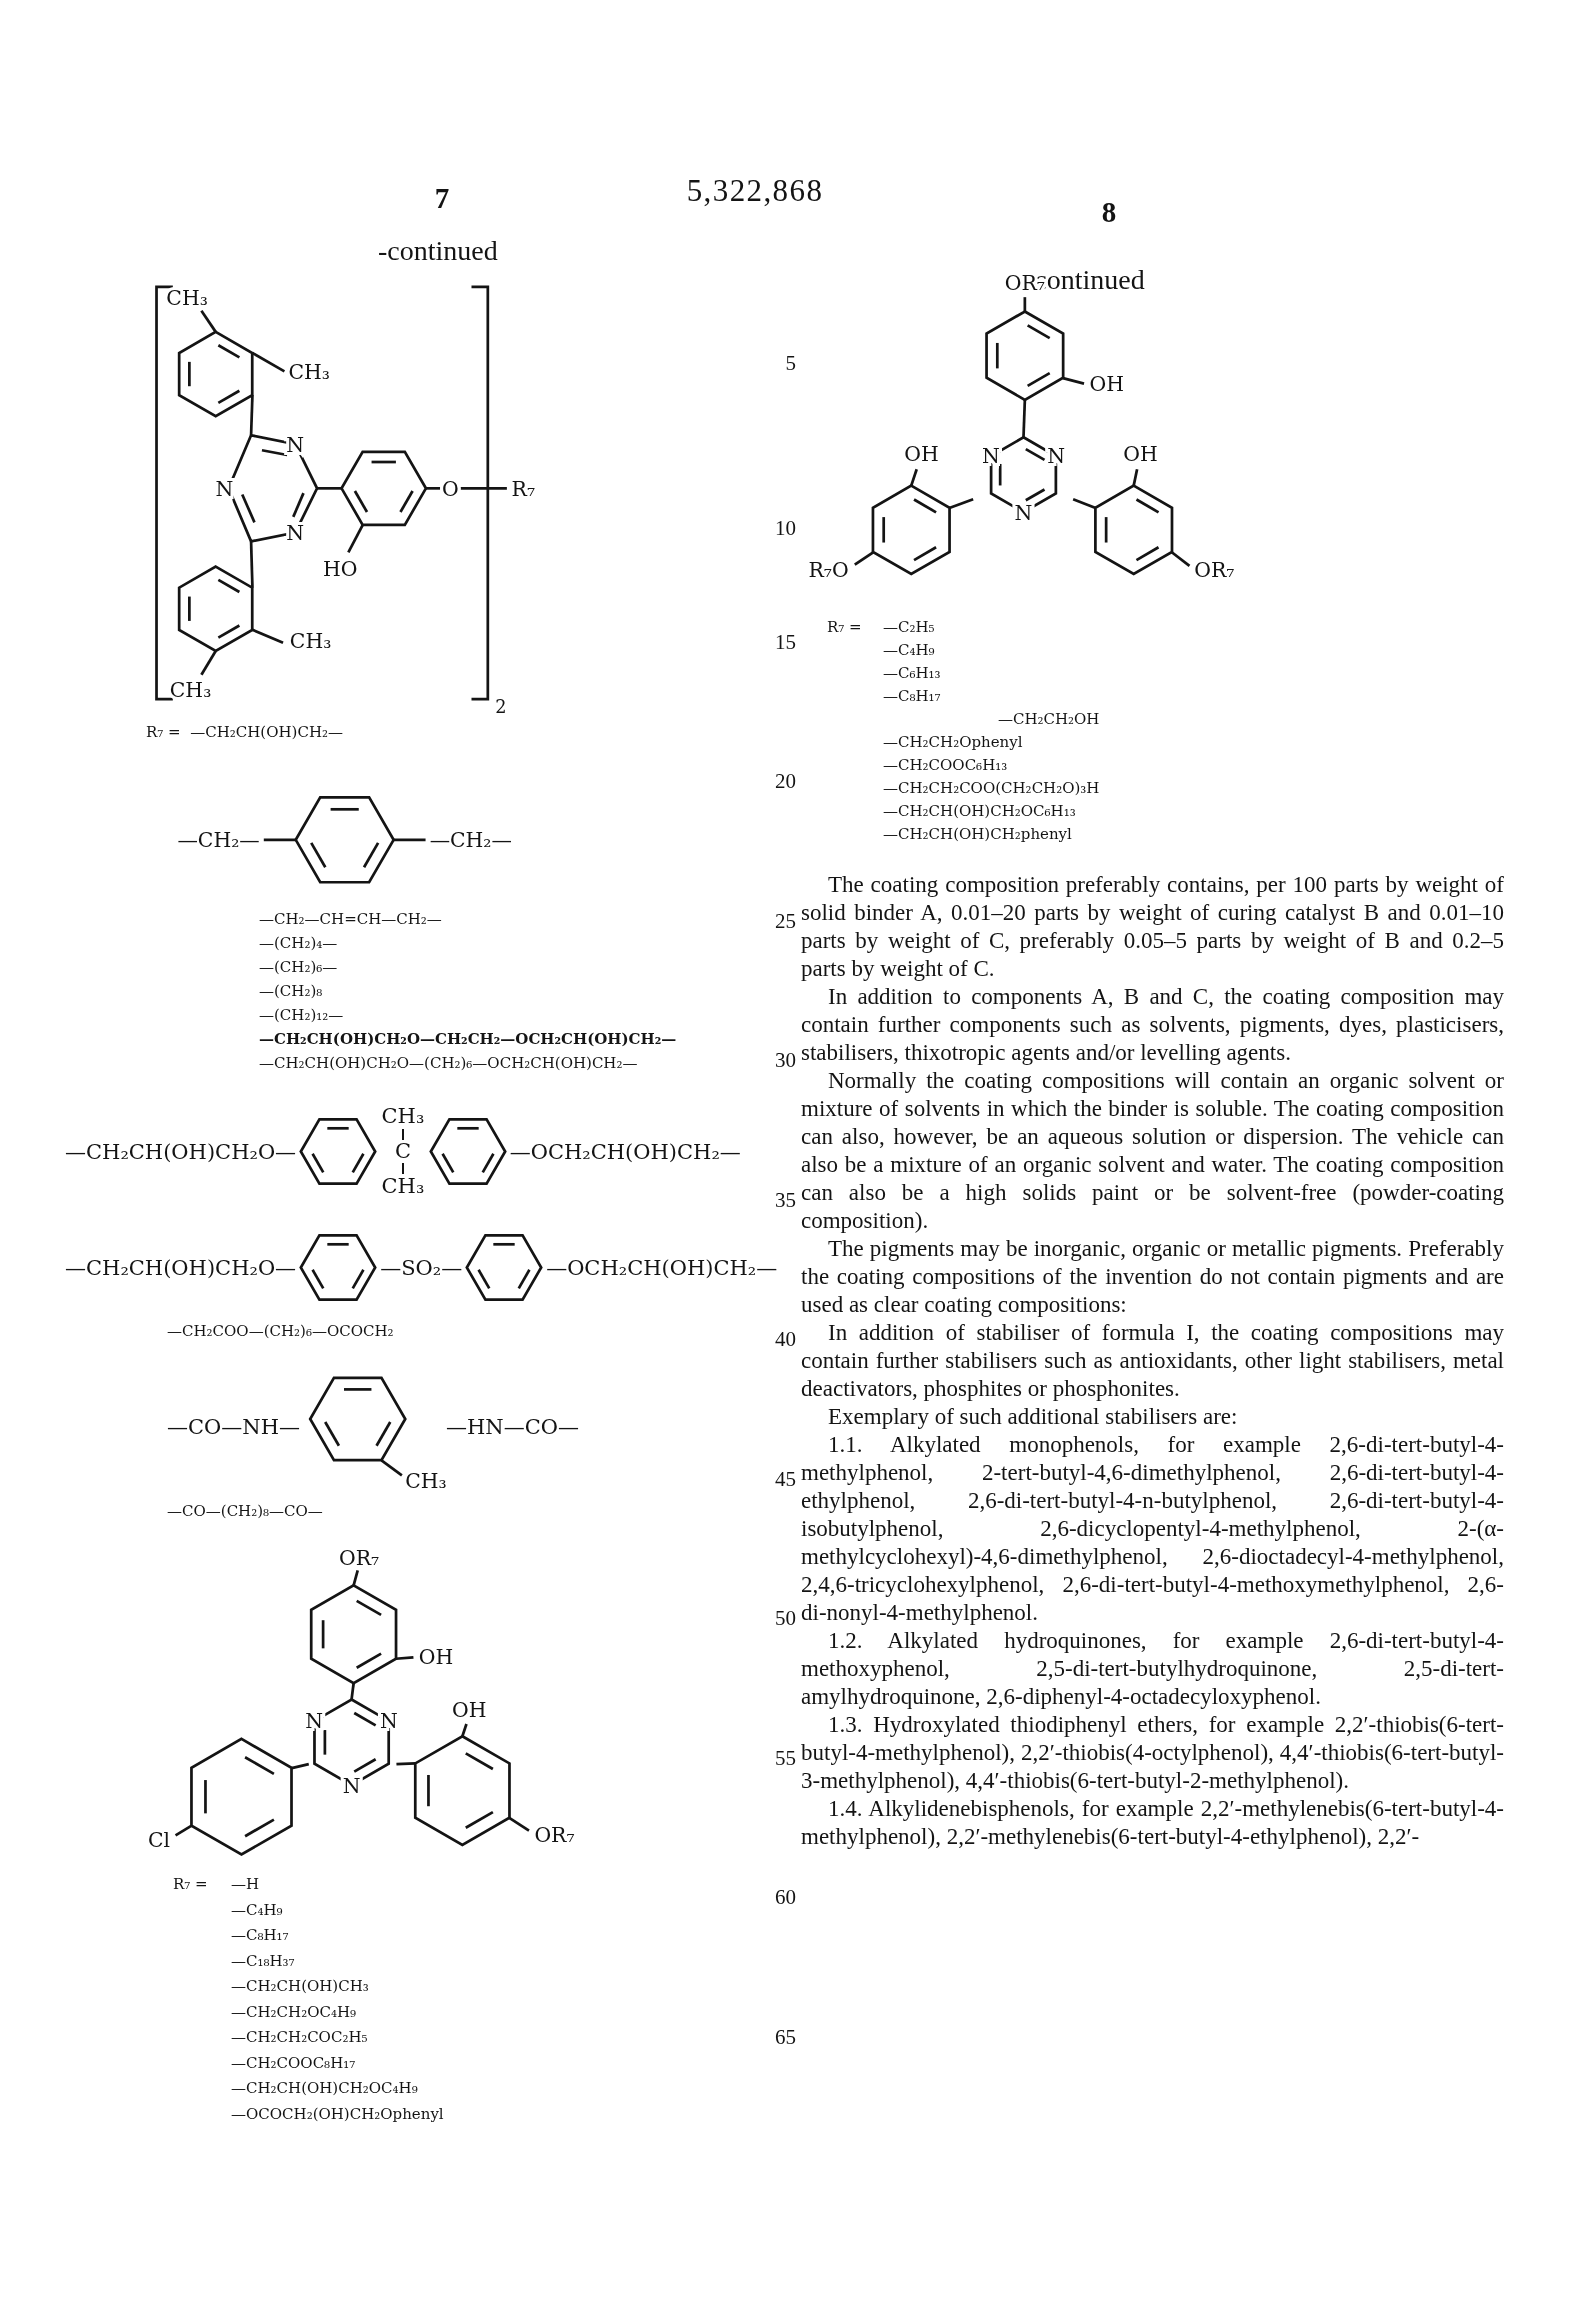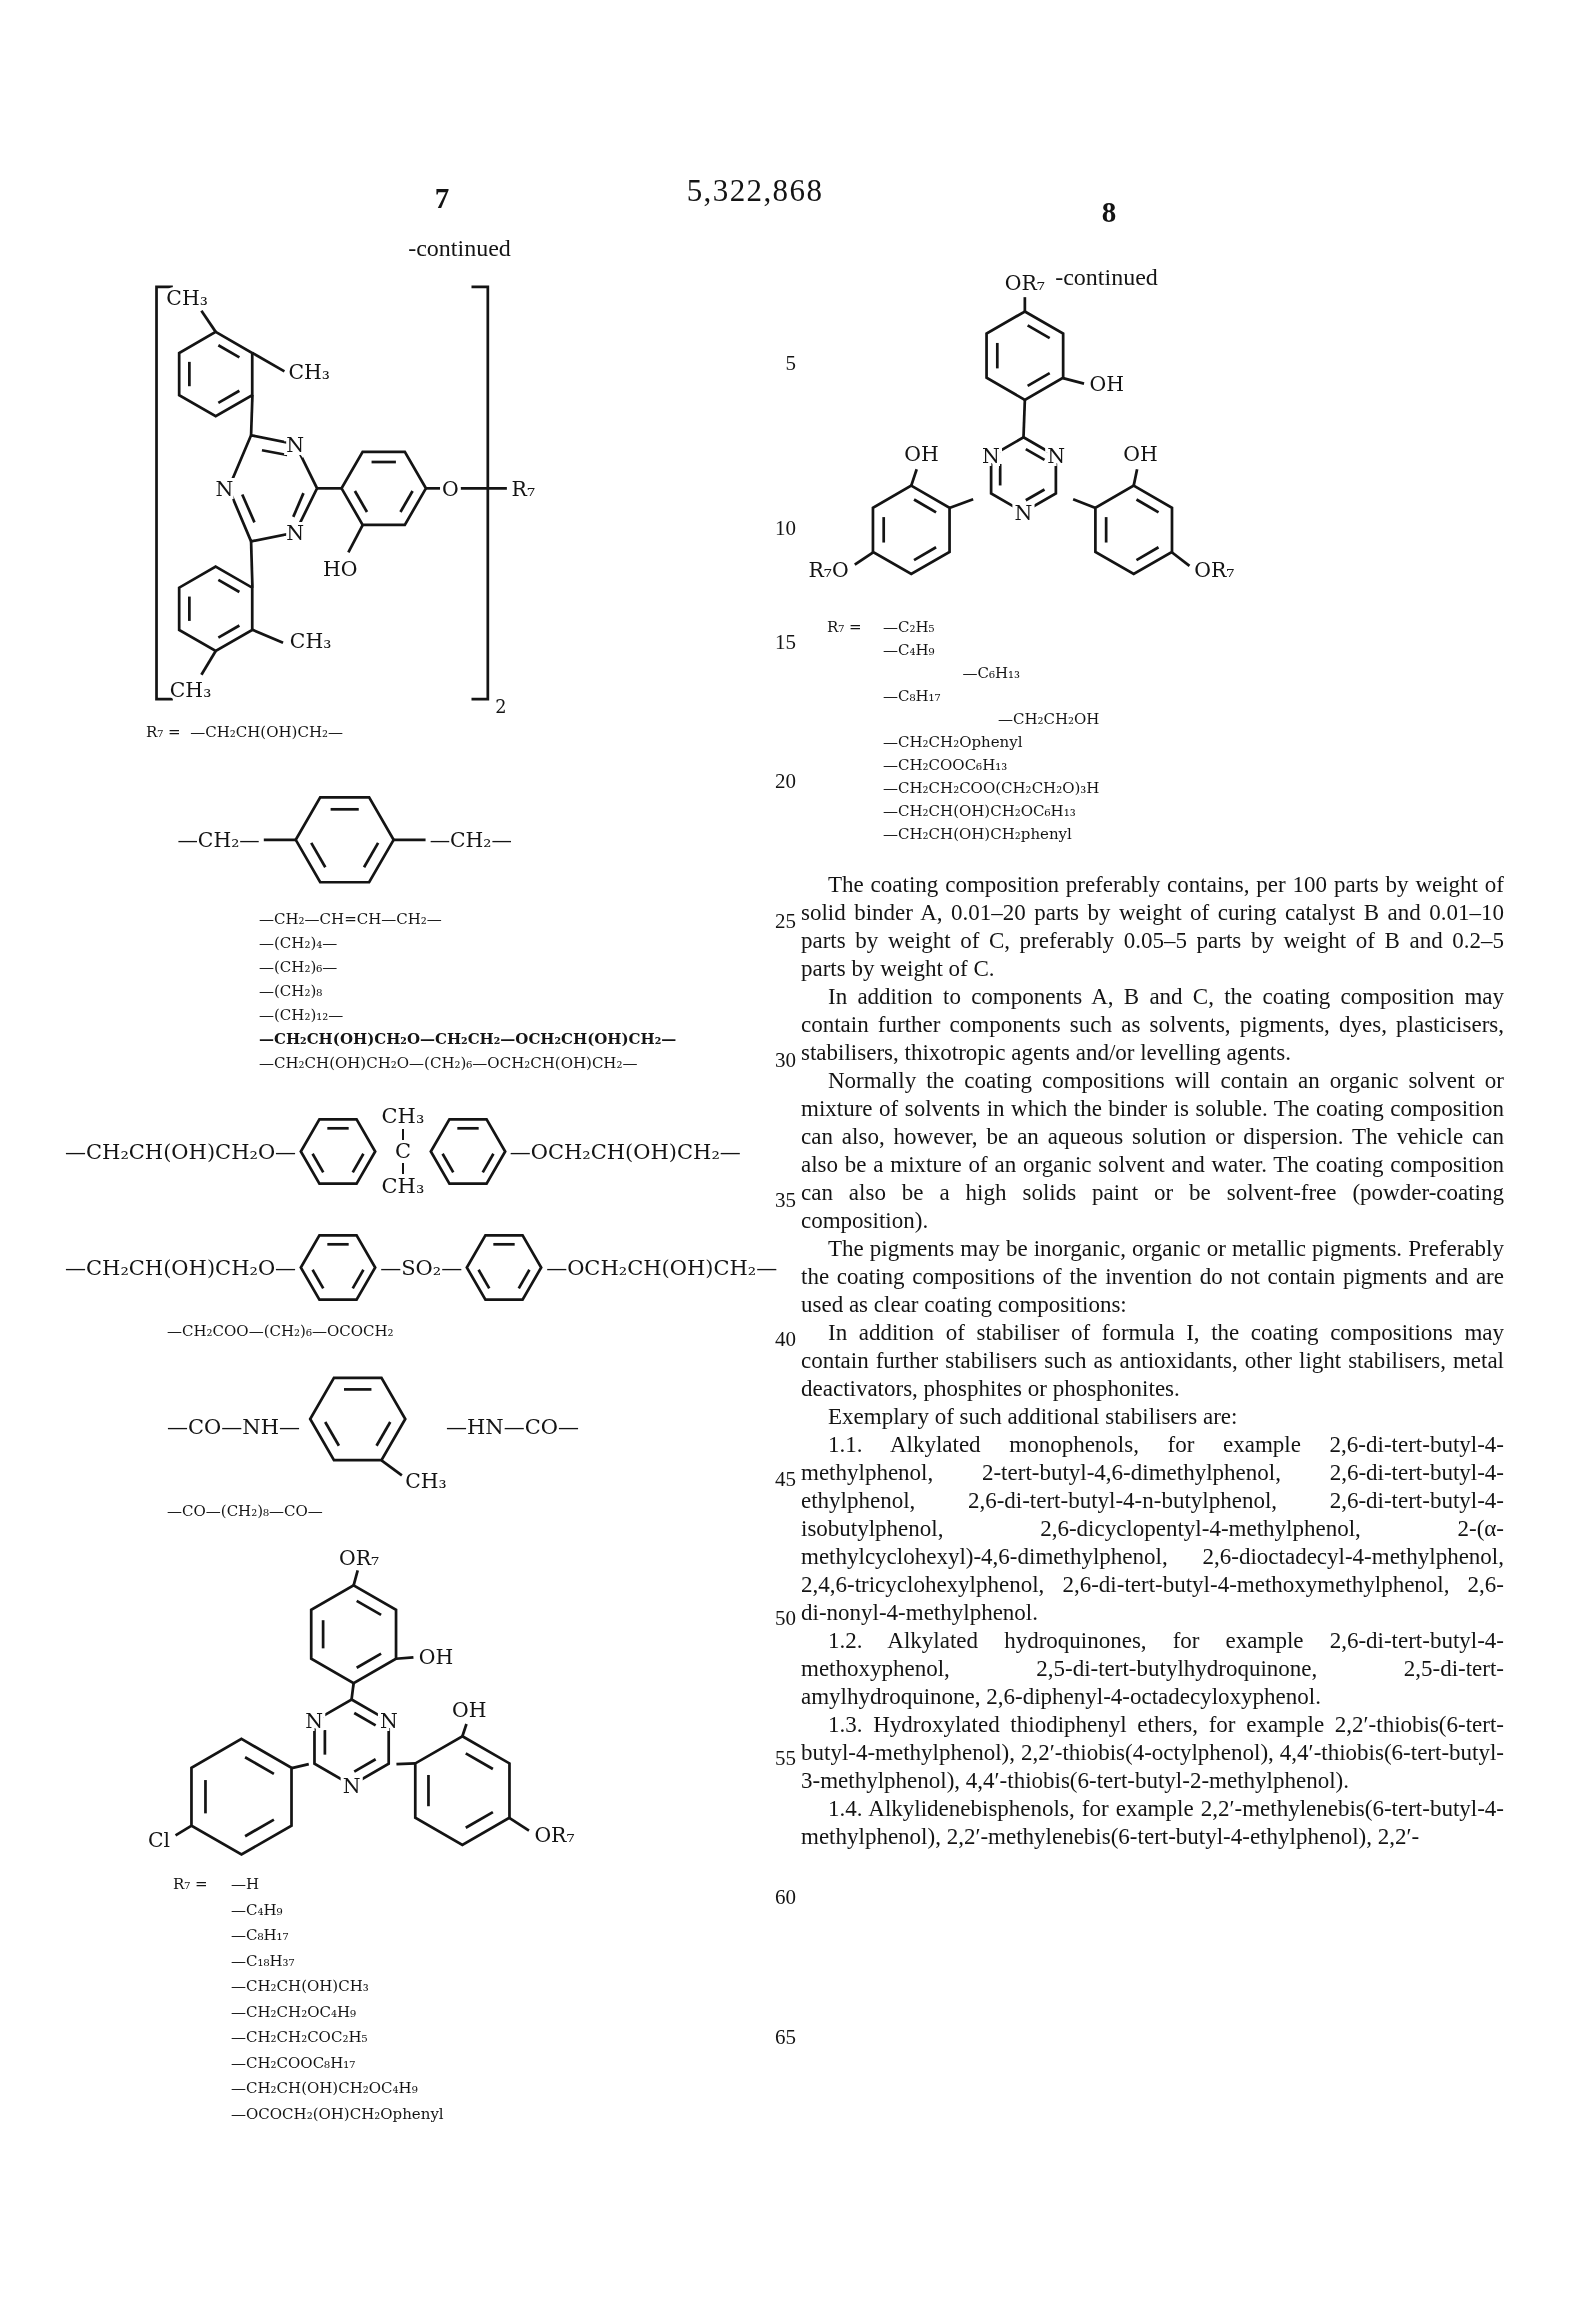--- a/index.html
+++ b/index.html
@@ -1,21 +1,21 @@
 <!DOCTYPE html>
 <html style="font-size:11px"><head>
 <meta charset="utf-8">
 <style>
   html,body{margin:0;padding:0;}
   body{width:1578px;height:2319px;position:relative;background:#ffffff;color:#141414;
        font-family:"Liberation Serif",serif;}
   .abs{position:absolute;}
   .patent-number{font-size:31px;letter-spacing:1.4px;text-align:center;}
   .pagenum{font-size:29px;font-weight:bold;text-align:center;}
-  .continued{font-size:24px;text-align:center;}
+  .continued{font-size:28px;text-align:left;}
   .gutter{font-size:21px;width:48px;text-align:right;}
   .formula{font-family:"DejaVu Serif","DejaVu Sans",serif;font-size:15px;white-space:nowrap;}
   .flist div{margin:0;}
   .chemrow{position:absolute;display:flex;align-items:center;
            font-family:"DejaVu Serif","DejaVu Sans",serif;font-size:21px;}
   .chemrow .f{white-space:nowrap;}
   .cstack{display:flex;flex-direction:column;align-items:center;line-height:1;margin:0 1.4px;}
   .vbond{width:2.7px;height:11px;background:#141414;margin:1.4px 0;}
   .bodytext{width:703px;font-size:23px;line-height:28px;text-align:justify;}
   .bodytext p{margin:0;text-indent:27px;}
@@ -305,21 +305,21 @@
   <text x="205" y="285" text-anchor="middle">OH</text>
   <text x="527" y="285" text-anchor="middle">OH</text>
   <text x="98" y="455" text-anchor="end">R₇O</text>
   <text x="606" y="455" text-anchor="start">OR₇</text>
 </svg>
 
 <div class="abs formula" style="left:827px;top:618px;">R₇ =</div>
 <div class="abs formula flist" style="left:883px;top:618px;">
   <div style="height:23px;">—C₂H₅</div>
   <div style="height:23px;">—C₄H₉</div>
-  <div style="height:23px;text-align:center;">—C₆H₁₃</div>
+  <div style="height:23px;">—C₆H₁₃</div>
   <div style="height:23px;">—C₈H₁₇</div>
   <div style="height:23px;text-align:right;">—CH₂CH₂OH</div>
   <div style="height:23px;">—CH₂CH₂Ophenyl</div>
   <div style="height:23px;">—CH₂COOC₆H₁₃</div>
   <div style="height:23px;">—CH₂CH₂COO(CH₂CH₂O)₃H</div>
   <div style="height:23px;">—CH₂CH(OH)CH₂OC₆H₁₃</div>
   <div style="height:23px;">—CH₂CH(OH)CH₂phenyl</div>
 </div>
 
 <div class="abs bodytext" style="left:801px;top:871px;">

